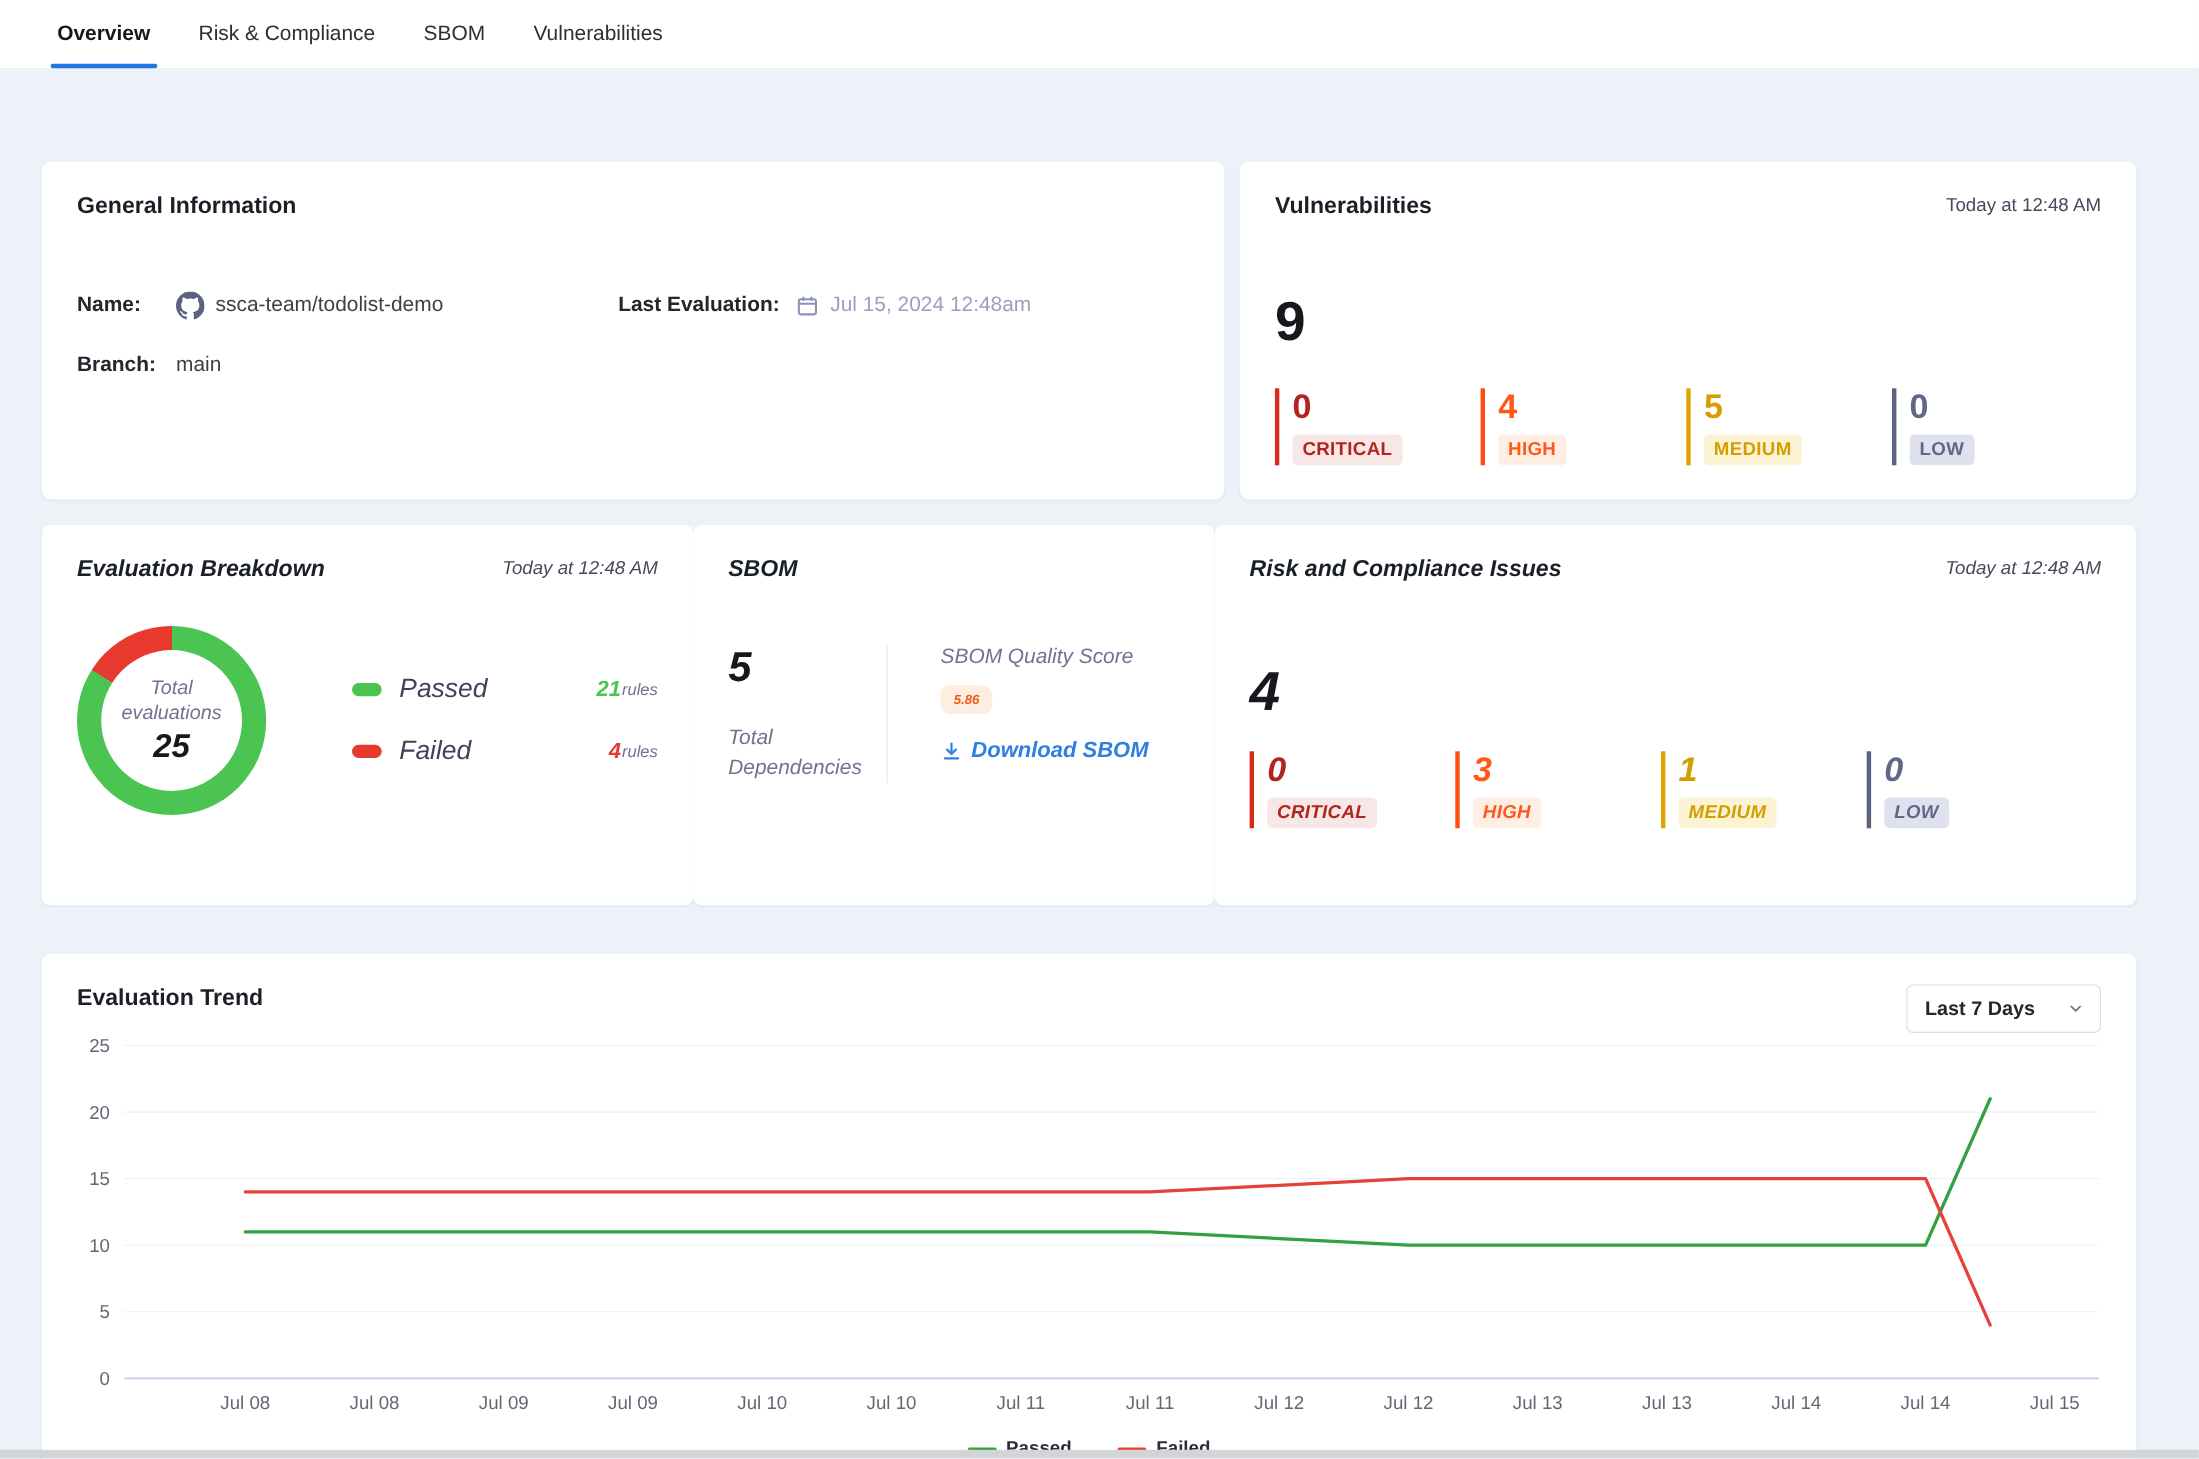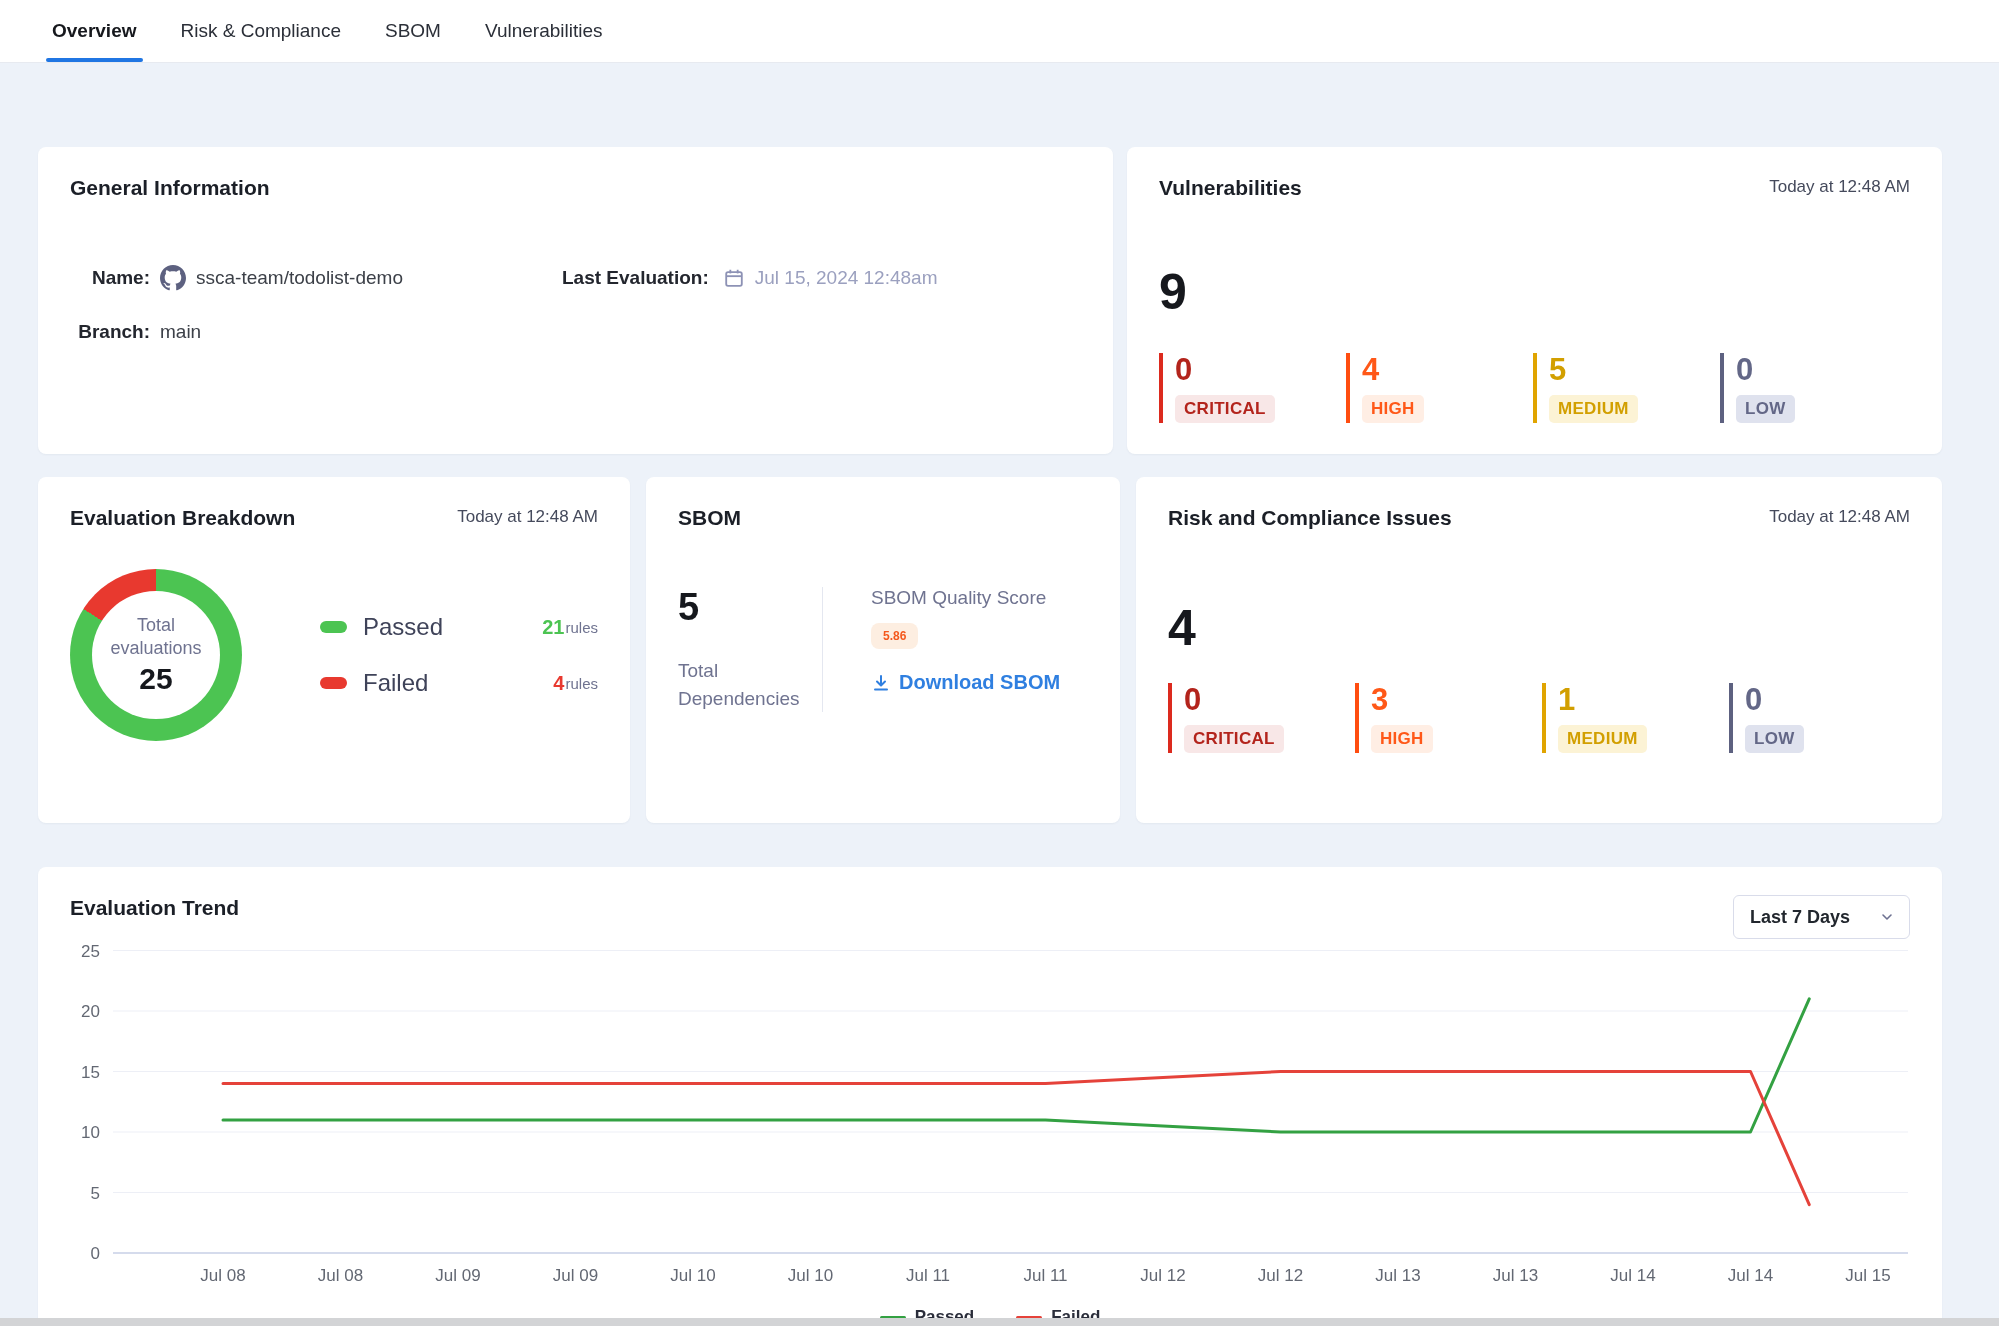--- a/index.html
+++ b/index.html
@@ -19,31 +19,31 @@
     position:relative;cursor:pointer;padding:0 2px;
   }
   .tab.active{font-weight:bold;color:#16181d;}
   .tab.active::after{
     content:"";position:absolute;left:-4px;right:-4px;bottom:0;height:4px;
     border-radius:3px;background:var(--accent,#2076e3);
   }
   
   main{padding:84px 57px 0 38px;}
   .row1{display:grid;grid-template-columns:1075px 1fr;gap:14px;height:307px;margin-bottom:23px;}
-  .row2{display:grid;grid-template-columns:592px 474px 1fr;gap:16px;height:346px;margin-bottom:44px;}
+  .row2{display:grid;grid-template-columns:592px 474px 1fr;gap:0;height:346px;margin-bottom:44px;font-style:italic;}
   .row3{height:511px;}
   .card{
     background:#fff;border-radius:8px;box-sizing:border-box;position:relative;
     padding:28px 32px;box-shadow:0 1px 2px rgba(40,50,80,.05);
   }
   .card-head{display:flex;justify-content:space-between;align-items:flex-start;}
   .card-title{font-size:21px;font-weight:bold;color:#1b1f27;line-height:26px;}
   .timestamp{font-size:17px;color:#454a5c;line-height:24px;}
   
-  .gi-fields{margin-top:64px;display:grid;grid-template-columns:492px 1fr;row-gap:30px;align-items:center;text-align:right;}
+  .gi-fields{margin-top:64px;display:grid;grid-template-columns:492px 1fr;row-gap:30px;align-items:center;}
   .gi-field{display:flex;align-items:center;gap:10px;font-size:19px;}
   .gi-label{font-weight:bold;color:#23262e;min-width:80px;}
   .gi-label.wide{min-width:0;margin-right:4px;}
   .gi-value{color:#3c4048;}
   .gi-value.muted{color:#9ba0bf;}
   .gh-icon{flex:0 0 auto;}
   
   .big-num{font-size:50px;font-weight:bold;color:#16181d;line-height:54px;}
   .vuln .big-num{margin-top:64px;}
   .risk .big-num{margin-top:70px;}

